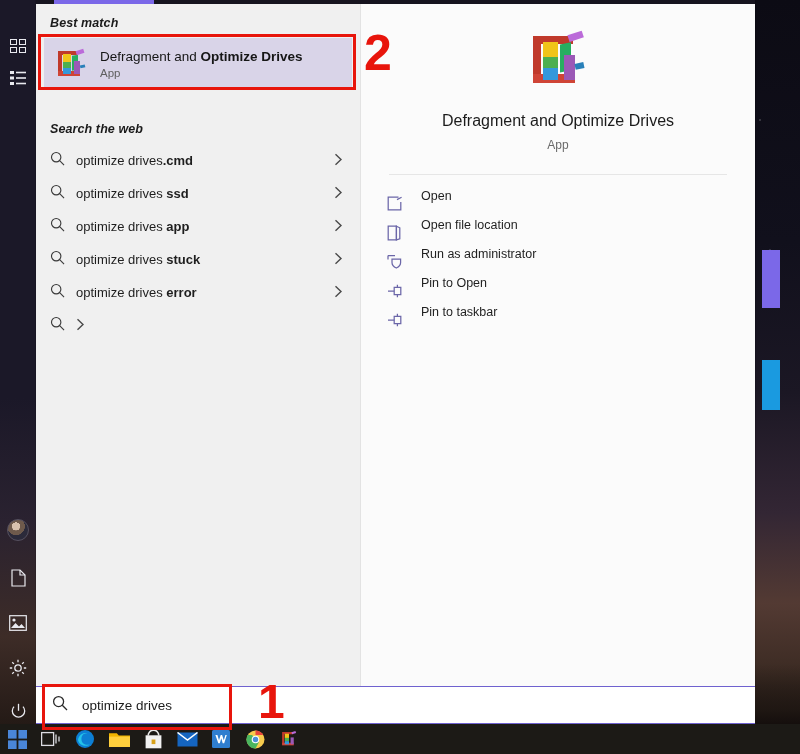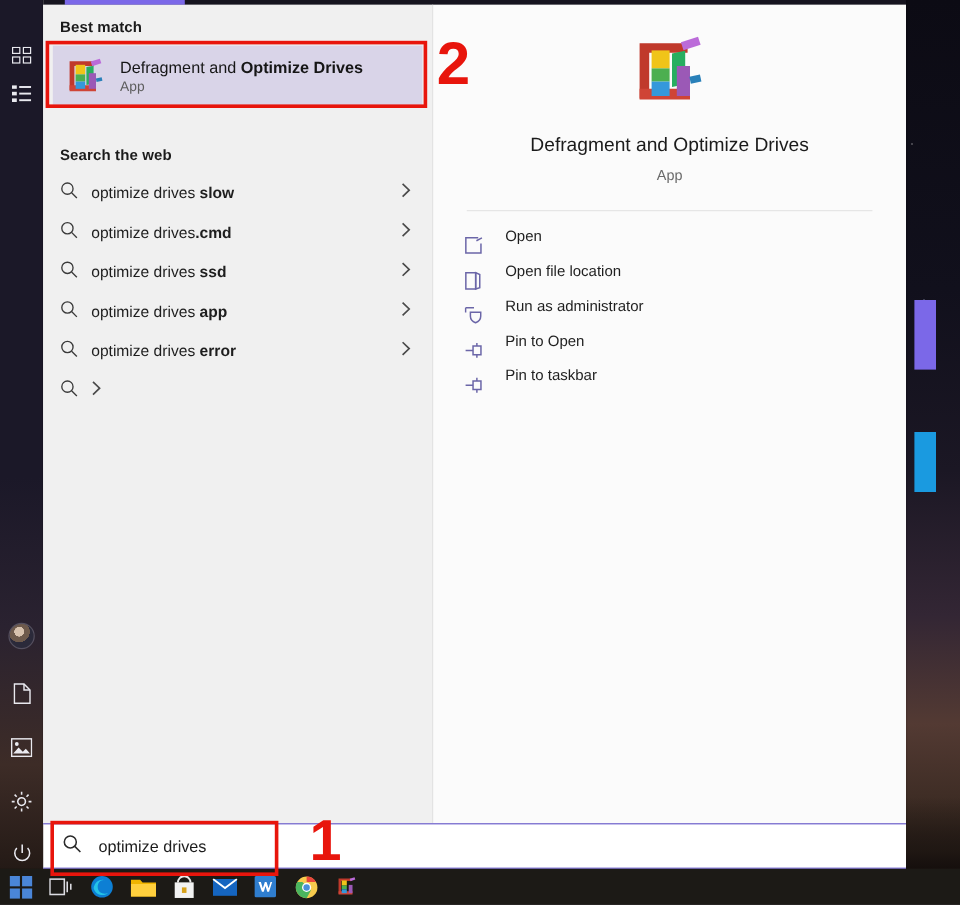--- a/index.html
+++ b/index.html
@@ -87,21 +87,21 @@
     background:#f0f0f0;
   }
   .right-pane {
     position:absolute; left:324px; top:4px; width:395px; height:682px;
     background:#fbfbfb;
     border-left:1px solid #e3e3e3;
   }
 
   .section-head {
     font-size:12.5px; font-weight:bold; color:#1b1b1b;
-    padding:12px 0 8px 14px; letter-spacing:.1px;
+    padding:12px 0 8px 14px; letter-spacing:.1px;font-style:italic;
   }
 
   
   .best-match {
     position:relative; margin:0 8px; height:52px;
     background:#d9d4e8;
     display:flex; align-items:center; padding-left:10px;
   }
   .bm-icon { width:34px; height:34px; flex:0 0 34px; margin-right:12px; }
   .bm-text { display:flex; flex-direction:column; gap:2px; }
@@ -264,30 +264,20 @@
       </div>
 
       <div class="section-head" style="padding-top:32px;">Search the web</div>
 
       <div id="web-list">
           <div class="web-row">
             <span class="mag"><svg width="15" height="15" viewBox="0 0 16 16" fill="none">
                 <circle cx="6.6" cy="6.6" r="5" stroke="currentColor" stroke-width="1.2"></circle>
                 <path d="M10.3 10.3L15 15" stroke="currentColor" stroke-width="1.2"></path>
               </svg></span>
-            <span class="web-label">optimize drives <b>slow</b></span>
-            <span class="chev"><svg width="9" height="13" viewBox="0 0 9 13" fill="none">
-                <path d="M1.5 1.2L7 6.5 1.5 11.8" stroke="currentColor" stroke-width="1.4" fill="none"></path>
-              </svg></span>
-          </div>
-          <div class="web-row">
-            <span class="mag"><svg width="15" height="15" viewBox="0 0 16 16" fill="none">
-                <circle cx="6.6" cy="6.6" r="5" stroke="currentColor" stroke-width="1.2"></circle>
-                <path d="M10.3 10.3L15 15" stroke="currentColor" stroke-width="1.2"></path>
-              </svg></span>
             <span class="web-label">optimize drives<b>.cmd</b></span>
             <span class="chev"><svg width="9" height="13" viewBox="0 0 9 13" fill="none">
                 <path d="M1.5 1.2L7 6.5 1.5 11.8" stroke="currentColor" stroke-width="1.4" fill="none"></path>
               </svg></span>
           </div>
           <div class="web-row">
             <span class="mag"><svg width="15" height="15" viewBox="0 0 16 16" fill="none">
                 <circle cx="6.6" cy="6.6" r="5" stroke="currentColor" stroke-width="1.2"></circle>
                 <path d="M10.3 10.3L15 15" stroke="currentColor" stroke-width="1.2"></path>
               </svg></span>
@@ -295,20 +285,30 @@
             <span class="chev"><svg width="9" height="13" viewBox="0 0 9 13" fill="none">
                 <path d="M1.5 1.2L7 6.5 1.5 11.8" stroke="currentColor" stroke-width="1.4" fill="none"></path>
               </svg></span>
           </div>
           <div class="web-row">
             <span class="mag"><svg width="15" height="15" viewBox="0 0 16 16" fill="none">
                 <circle cx="6.6" cy="6.6" r="5" stroke="currentColor" stroke-width="1.2"></circle>
                 <path d="M10.3 10.3L15 15" stroke="currentColor" stroke-width="1.2"></path>
               </svg></span>
             <span class="web-label">optimize drives <b>app</b></span>
+            <span class="chev"><svg width="9" height="13" viewBox="0 0 9 13" fill="none">
+                <path d="M1.5 1.2L7 6.5 1.5 11.8" stroke="currentColor" stroke-width="1.4" fill="none"></path>
+              </svg></span>
+          </div>
+          <div class="web-row">
+            <span class="mag"><svg width="15" height="15" viewBox="0 0 16 16" fill="none">
+                <circle cx="6.6" cy="6.6" r="5" stroke="currentColor" stroke-width="1.2"></circle>
+                <path d="M10.3 10.3L15 15" stroke="currentColor" stroke-width="1.2"></path>
+              </svg></span>
+            <span class="web-label">optimize drives <b>stuck</b></span>
             <span class="chev"><svg width="9" height="13" viewBox="0 0 9 13" fill="none">
                 <path d="M1.5 1.2L7 6.5 1.5 11.8" stroke="currentColor" stroke-width="1.4" fill="none"></path>
               </svg></span>
           </div>
           <div class="web-row">
             <span class="mag"><svg width="15" height="15" viewBox="0 0 16 16" fill="none">
                 <circle cx="6.6" cy="6.6" r="5" stroke="currentColor" stroke-width="1.2"></circle>
                 <path d="M10.3 10.3L15 15" stroke="currentColor" stroke-width="1.2"></path>
               </svg></span>
             <span class="web-label">optimize drives <b>error</b></span>

